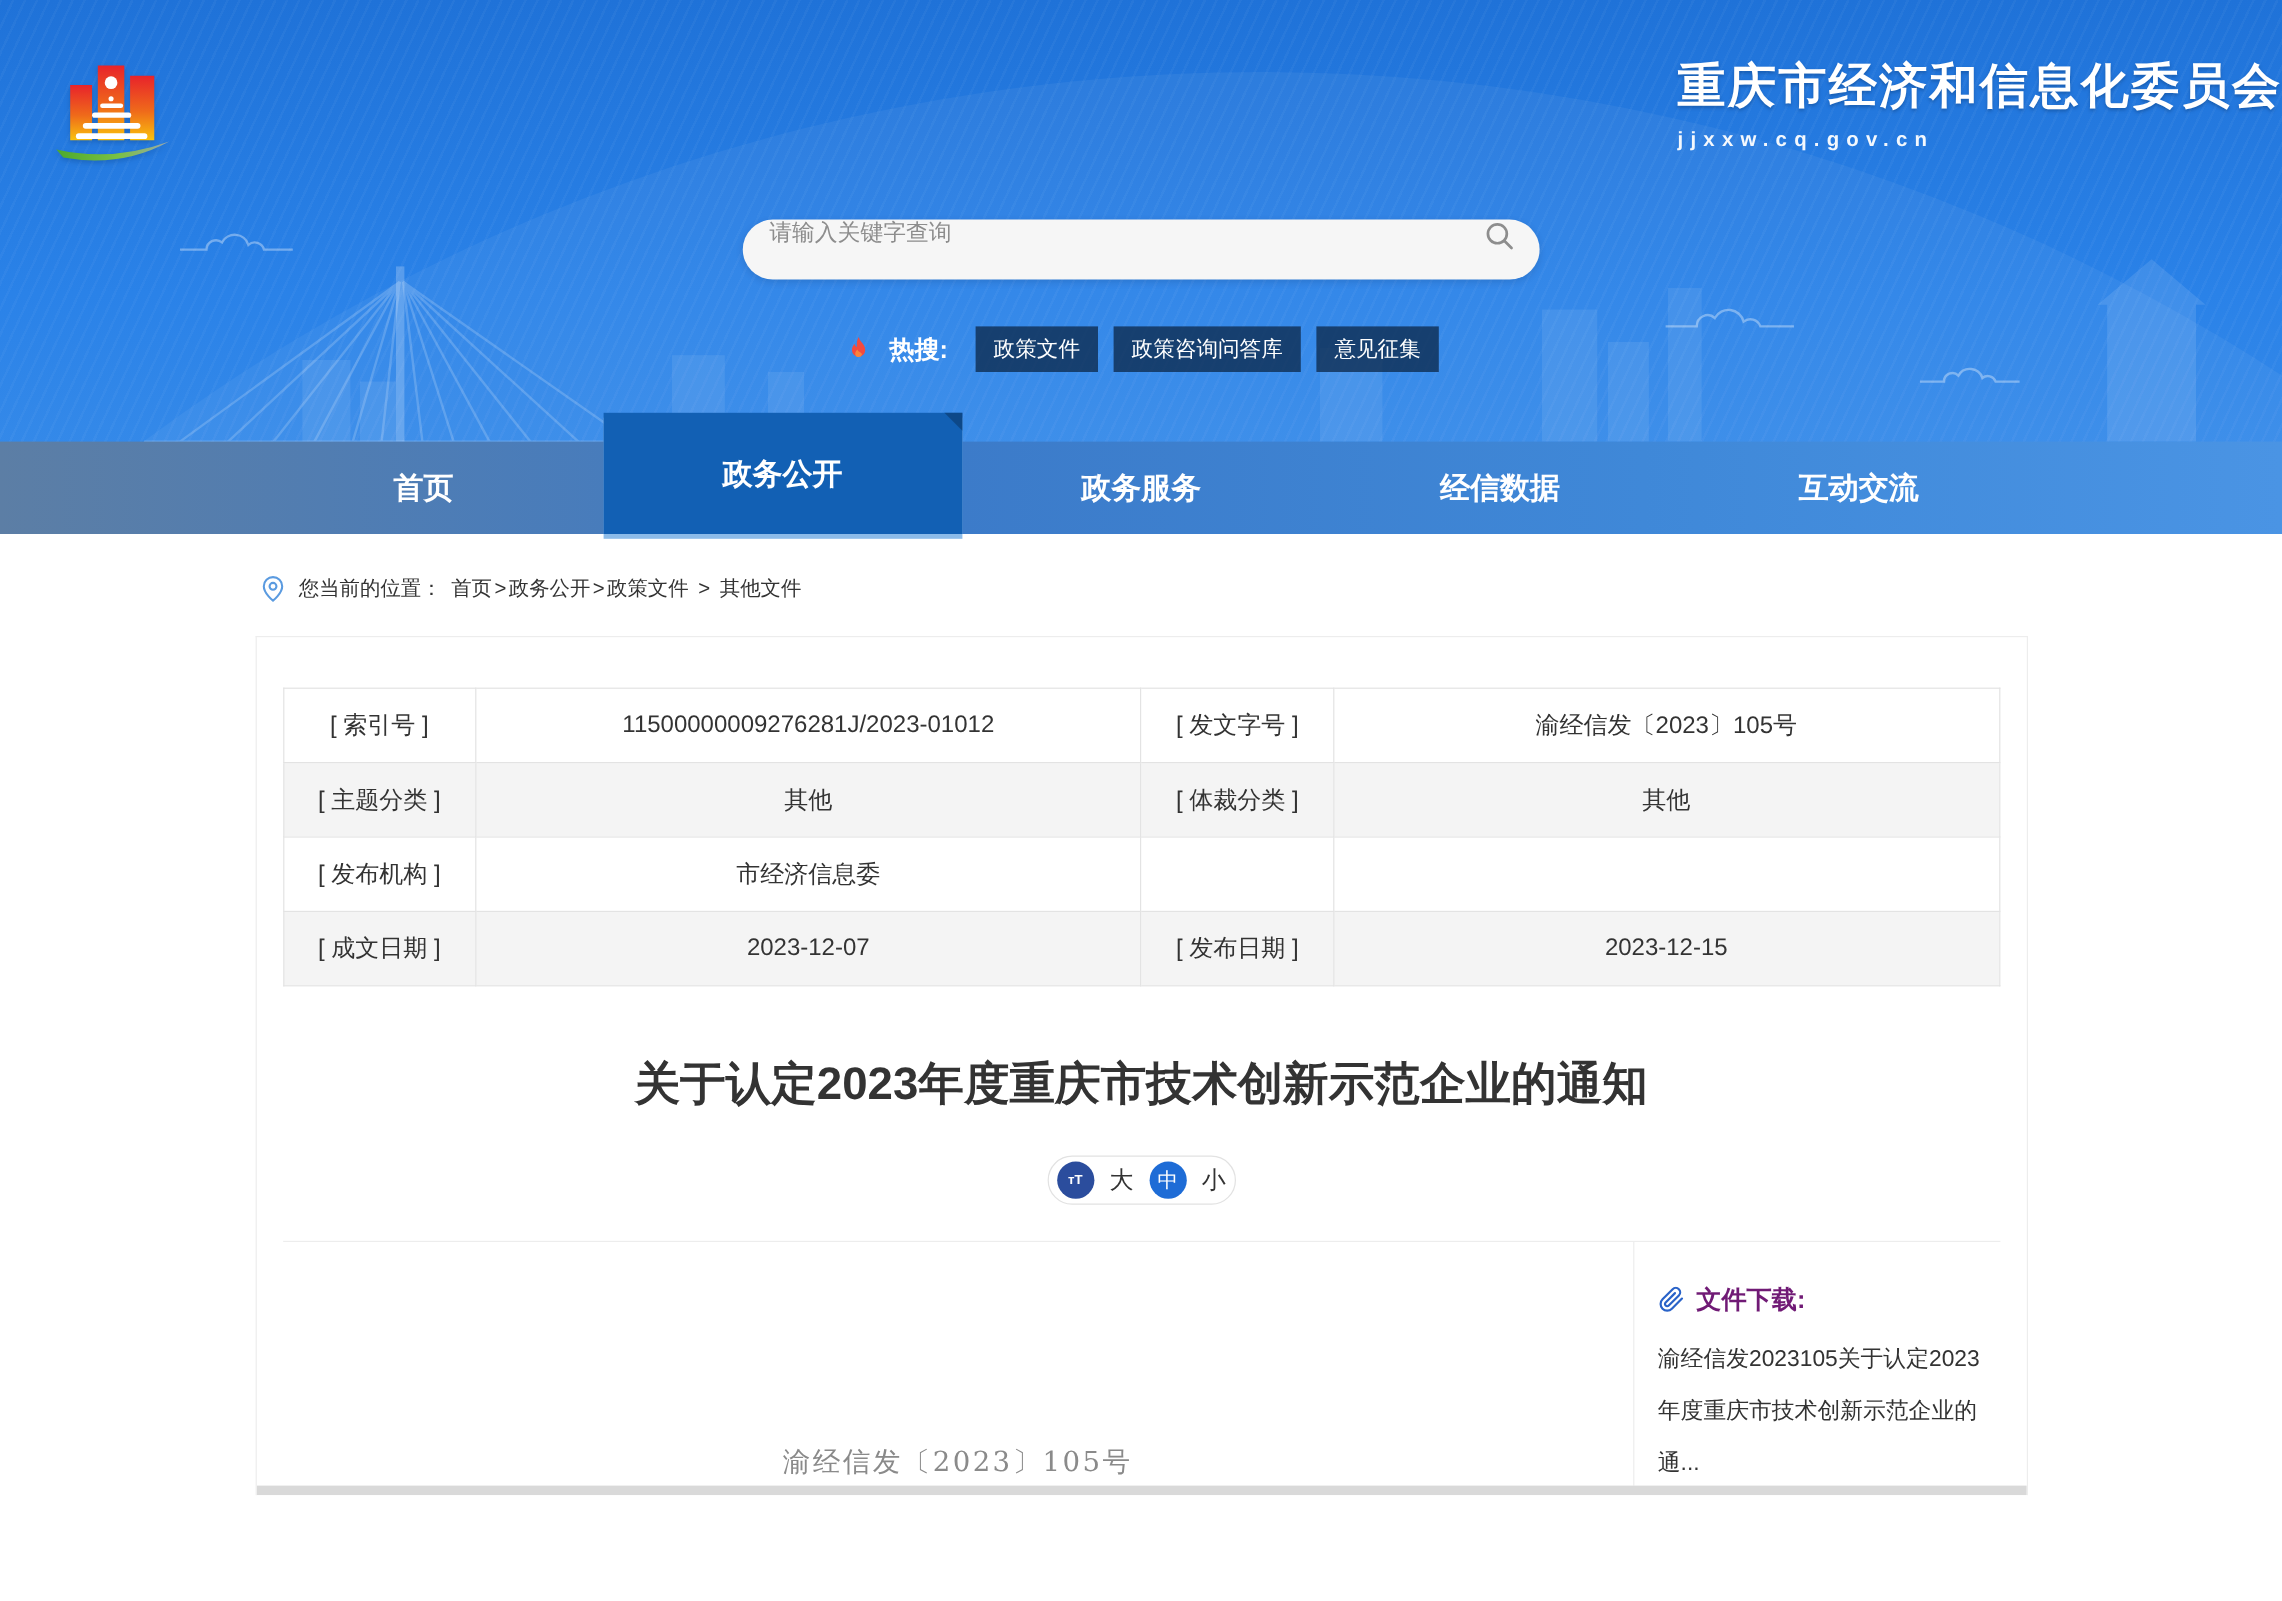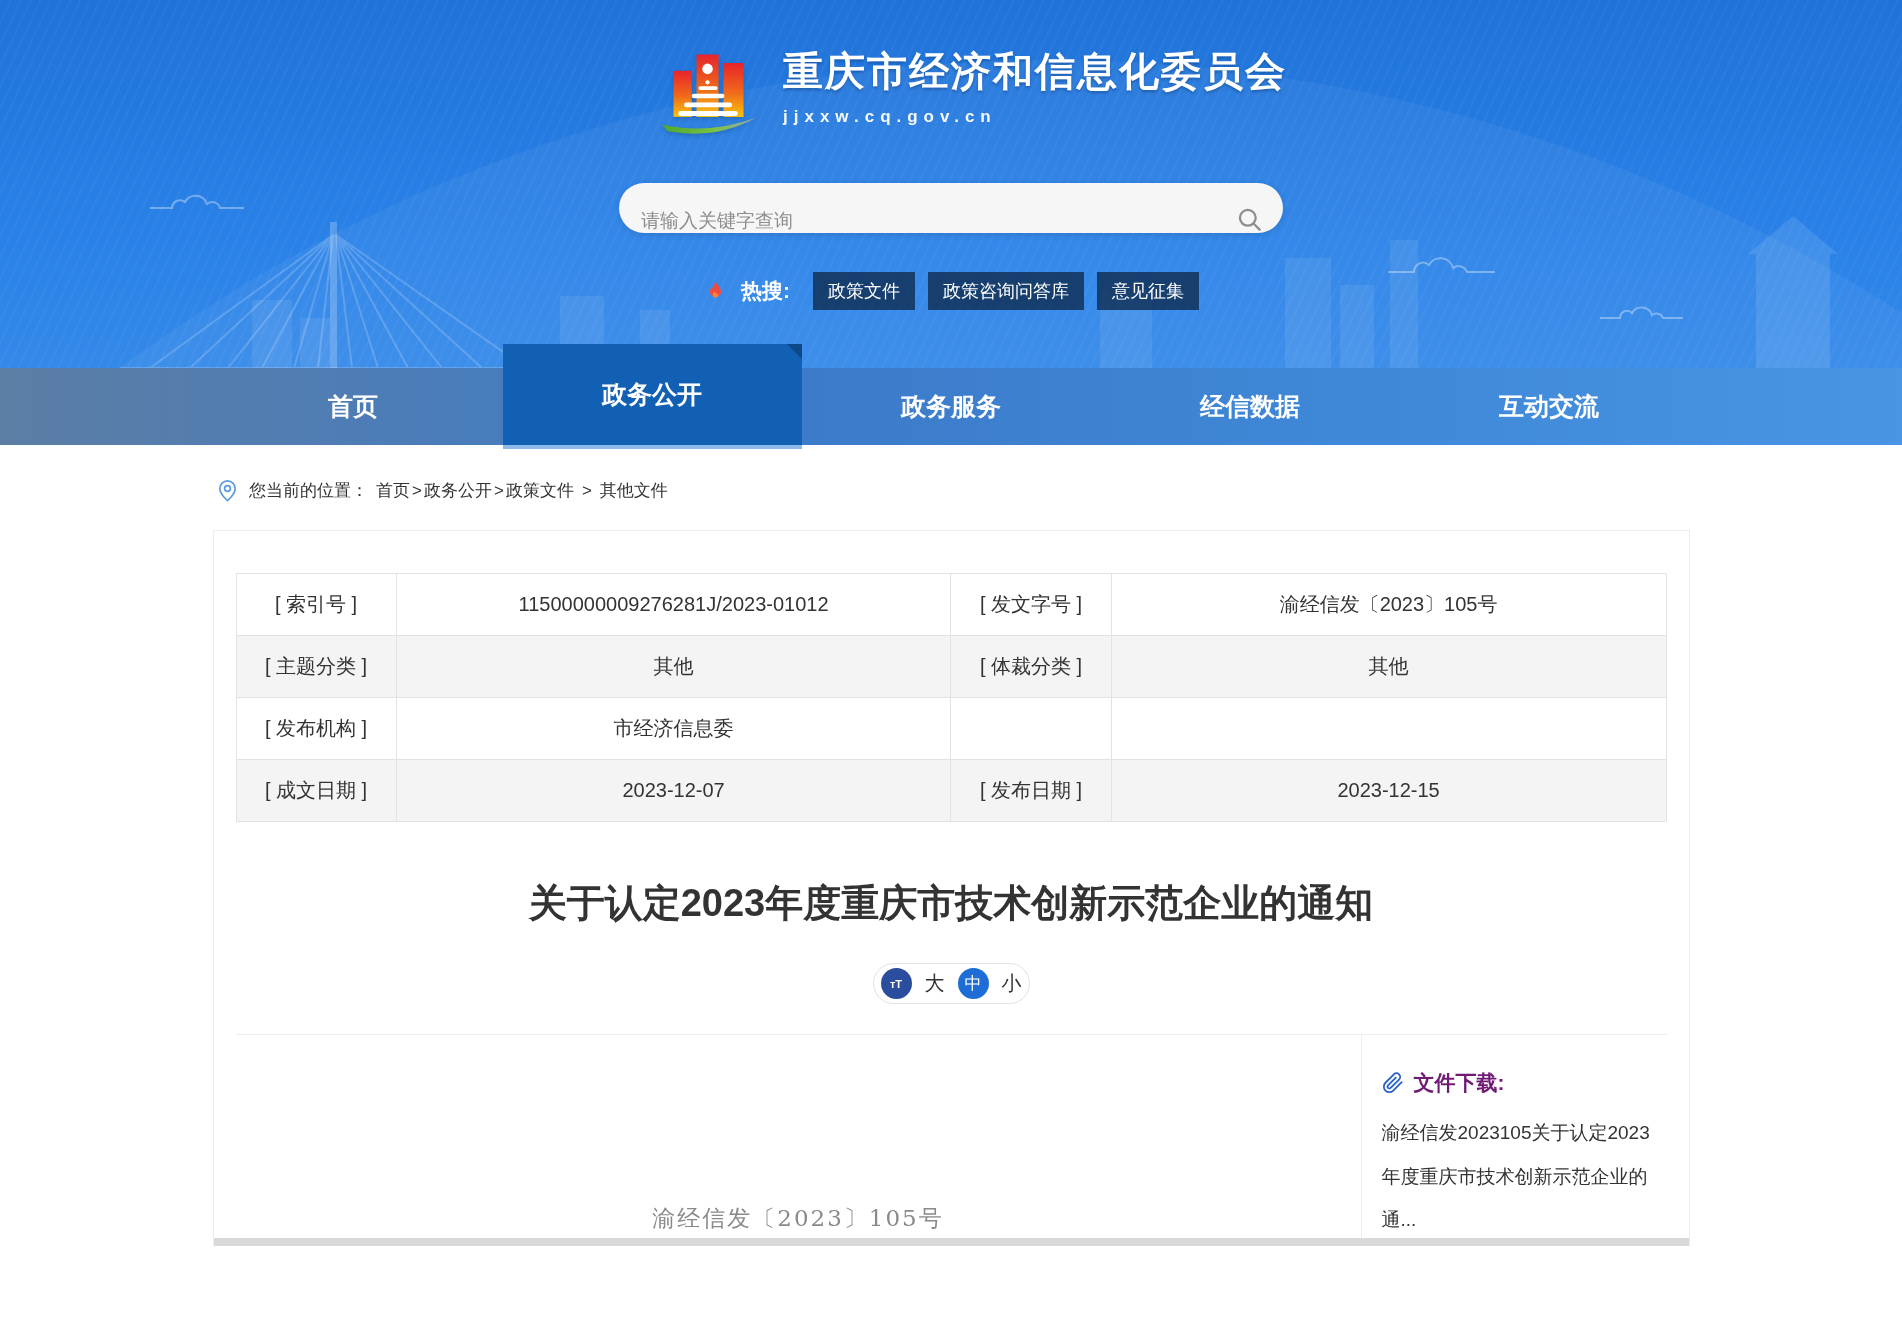--- a/index.html
+++ b/index.html
@@ -15,37 +15,37 @@
     background:linear-gradient(180deg,#1f72d8 0%, #2a82e8 55%, #3a8de9 100%);
   }
   .hdr::before {
     content:""; position:absolute; inset:0; pointer-events:none;
     background:repeating-linear-gradient(115deg, rgba(255,255,255,.035) 0 2px, transparent 2px 9px);
   }
   .deco { position:absolute; inset:0; width:100%; height:100%; display:block; }
 
   .brand {
     position:absolute; top:42px; left:0; width:100%;
-    display:flex; justify-content:center; align-items:flex-start; gap:20px; z-index:2;
+    display:flex; justify-content:space-between; align-items:flex-start; gap:20px; z-index:2;
     cursor:pointer;
     padding-left:40px;
   }
   .logo-icon svg { width:108px; height:96px; display:block; filter:drop-shadow(0 2px 2px rgba(0,40,90,.25)); }
   .brand-text h1 {
     margin:2px 0 0; color:#fff; font-size:40px; font-weight:bold; letter-spacing:2px;
     text-shadow:0 2px 3px rgba(0,40,90,.35);
   }
   .site-url {
     margin-top:8px; color:#fff; font-size:17px; font-weight:bold; letter-spacing:6px; opacity:.95;
   }
 
   .search {
     position:absolute; top:183px; left:50%; transform:translateX(-50%);
     width:664px; height:50px; background:#f6f6f6; border-radius:26px;
-    display:flex; align-items:flex-end; padding:0 20px; z-index:2;
+    display:flex; align-items:flex-start; padding:0 20px; z-index:2;
     box-shadow:0 2px 6px rgba(0,30,70,.15);
   }
   .search input {
     flex:1; border:none; outline:none; background:transparent;
     font-size:19px; color:#333; font-family:"Liberation Sans",sans-serif;
   }
   .search input::placeholder { color:#8d8d8d; }
   .search-btn { border:none; background:none; padding:0; cursor:pointer; display:flex; }
   .search-btn svg { width:27px; height:27px; }
 

